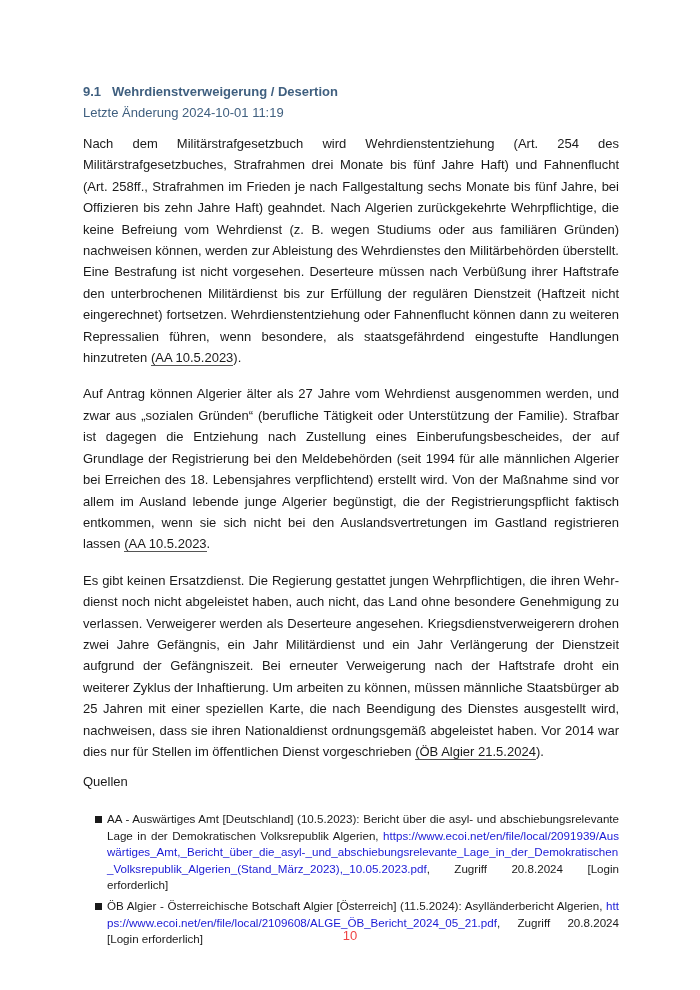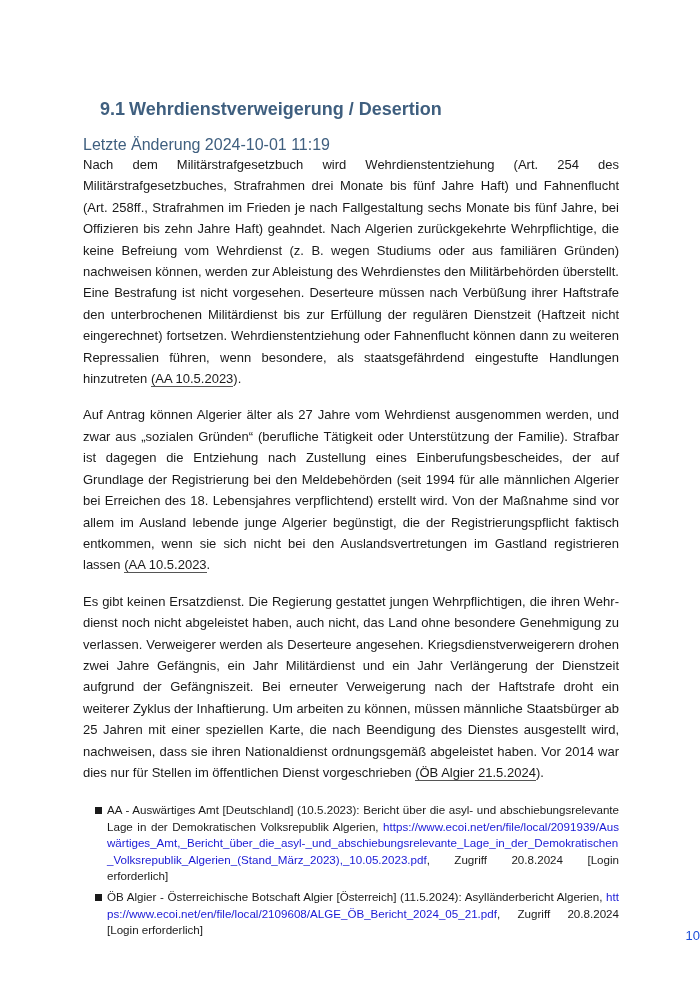--- a/index.html
+++ b/index.html
@@ -15,45 +15,45 @@
       font-family: "Liberation Sans", sans-serif;
       color: #1a1a1a;
     }
     .page {
       position: absolute;
       left: 83px;
       top: 82px;
       width: 536px;
     }
     .section-heading {
-      font-size: 18px;
+      font-size: 13px;
       font-weight: bold;
       color: #3f5f7f;
-      margin: 17px;
+      margin: 0;
       line-height: 20px;
     }
     .section-heading .num {
       display: inline-block;
       width: 29px;
     }
     .last-change {
-      font-size: 16px;
+      font-size: 13px;
       color: #3f5f7f;
-      margin: 8px 0 0 0;
+      margin: 2px 0 0 0;
       line-height: 18px;
     }
     .para {
       font-size: 13px;
       line-height: 21.4px;
       text-align: justify;
       margin: 0;
       color: #1a1a1a;
       hyphens: manual;
     }
-    .para.first { }
+    .para.first { margin-top: 11px; }
     .para + .para { margin-top: 15px; }
     .cite {
       color: #1a1a1a;
       text-decoration: none;
       border-bottom: 1px solid #555555;
       padding-bottom: 0px;
       cursor: pointer;
     }
     .sources-label {
       font-size: 13px;
@@ -87,40 +87,41 @@
       color: #1a1ad6;
       text-decoration: none;
       word-break: break-all;
       cursor: pointer;
     }
     .page-number {
       position: absolute;
       left: 0;
       width: 700px;
       top: 928px;
-      text-align: right;
+      text-align: center;
       font-size: 13px;
-      color: #1d4ed8;
+      color: #ef4444;
     }
   </style>
 </head>
 <body>
 
 <div class="page">
   <h3 class="section-heading">
     <span class="num">9.1</span><span>Wehrdienstverweigerung / Desertion</span>
   </h3>
   <p class="last-change">Letzte Änderung 2024-10-01 11:19</p>
 
   <p class="para first"><span>Nach dem Militärstrafgesetzbuch wird Wehrdienstentziehung (Art. 254 des Militärstrafgesetzbu­ches, Strafrahmen drei Monate bis fünf Jahre Haft) und Fahnenflucht (Art. 258ff., Strafrahmen im Frieden je nach Fallgestaltung sechs Monate bis fünf Jahre, bei Offizieren bis zehn Jahre Haft) geahndet. Nach Algerien zurückgekehrte Wehrpflichtige, die keine Befreiung vom Wehrdienst (z. B. wegen Studiums oder aus familiären Gründen) nachweisen können, werden zur Ableis­tung des Wehrdienstes den Militärbehörden überstellt. Eine Bestrafung ist nicht vorgesehen. Deserteure müssen nach Verbüßung ihrer Haftstrafe den unterbrochenen Militärdienst bis zur Erfüllung der regulären Dienstzeit (Haftzeit nicht eingerechnet) fortsetzen. Wehrdienstentzie­hung oder Fahnenflucht können dann zu weiteren Repressalien führen, wenn besondere, als staatsgefährdend eingestufte Handlungen hinzutreten </span><a class="cite">(AA 10.5.2023</a><span>).</span></p>
 
   <p class="para"><span>Auf Antrag können Algerier älter als 27 Jahre vom Wehrdienst ausgenommen werden, und zwar aus „sozialen Gründen“ (berufliche Tätigkeit oder Unterstützung der Familie). Strafbar ist dagegen die Entziehung nach Zustellung eines Einberufungsbescheides, der auf Grundlage der Registrierung bei den Meldebehörden (seit 1994 für alle männlichen Algerier bei Erreichen des 18. Lebensjahres verpflichtend) erstellt wird. Von der Maßnahme sind vor allem im Ausland lebende junge Algerier begünstigt, die der Registrierungspflicht faktisch entkommen, wenn sie sich nicht bei den Auslandsvertretungen im Gastland registrieren lassen </span><a class="cite">(AA 10.5.2023</a><span>.</span></p>
 
   <p class="para"><span>Es gibt keinen Ersatzdienst. Die Regierung gestattet jungen Wehrpflichtigen, die ihren Wehr­dienst noch nicht abgeleistet haben, auch nicht, das Land ohne besondere Genehmigung zu verlassen. Verweigerer werden als Deserteure angesehen. Kriegsdienstverweigerern drohen zwei Jahre Gefängnis, ein Jahr Militärdienst und ein Jahr Verlängerung der Dienstzeit aufgrund der Gefängniszeit. Bei erneuter Verweigerung nach der Haftstrafe droht ein weiterer Zyklus der Inhaftierung. Um arbeiten zu können, müssen männliche Staatsbürger ab 25 Jahren mit einer speziellen Karte, die nach Beendigung des Dienstes ausgestellt wird, nachweisen, dass sie ihren Nationaldienst ordnungsgemäß abgeleistet haben. Vor 2014 war dies nur für Stellen im öffentlichen Dienst vorgeschrieben </span><a class="cite">(ÖB Algier 21.5.2024</a><span>).</span></p>
 
+  <p class="sources-label">Quellen</p>
 
   <ul class="sources-list">
     <li>
       <span class="bullet"></span>
       <span class="txt">AA - Auswärtiges Amt [Deutschland] (10.5.2023): Bericht über die asyl- und abschiebungsrelevante Lage in der Demokratischen Volksrepublik Algerien, </span><a class="url">https://www.ecoi.net/en/file/local/2091939/Auswärtiges_Amt,_Bericht_über_die_asyl-_und_abschiebungsrelevante_Lage_in_der_Demokratischen_Volksrepublik_Algerien_(Stand_März_2023),_10.05.2023.pdf</a><span class="txt">, Zugriff 20.8.2024 [Login erforderlich]</span>
     </li>
     <li>
       <span class="bullet"></span>
       <span class="txt">ÖB Algier - Österreichische Botschaft Algier [Österreich] (11.5.2024): Asylländerbericht Algerien, </span><a class="url">https://www.ecoi.net/en/file/local/2109608/ALGE_ÖB_Bericht_2024_05_21.pdf</a><span class="txt">, Zugriff 20.8.2024 [Login erforderlich]</span>
     </li>

